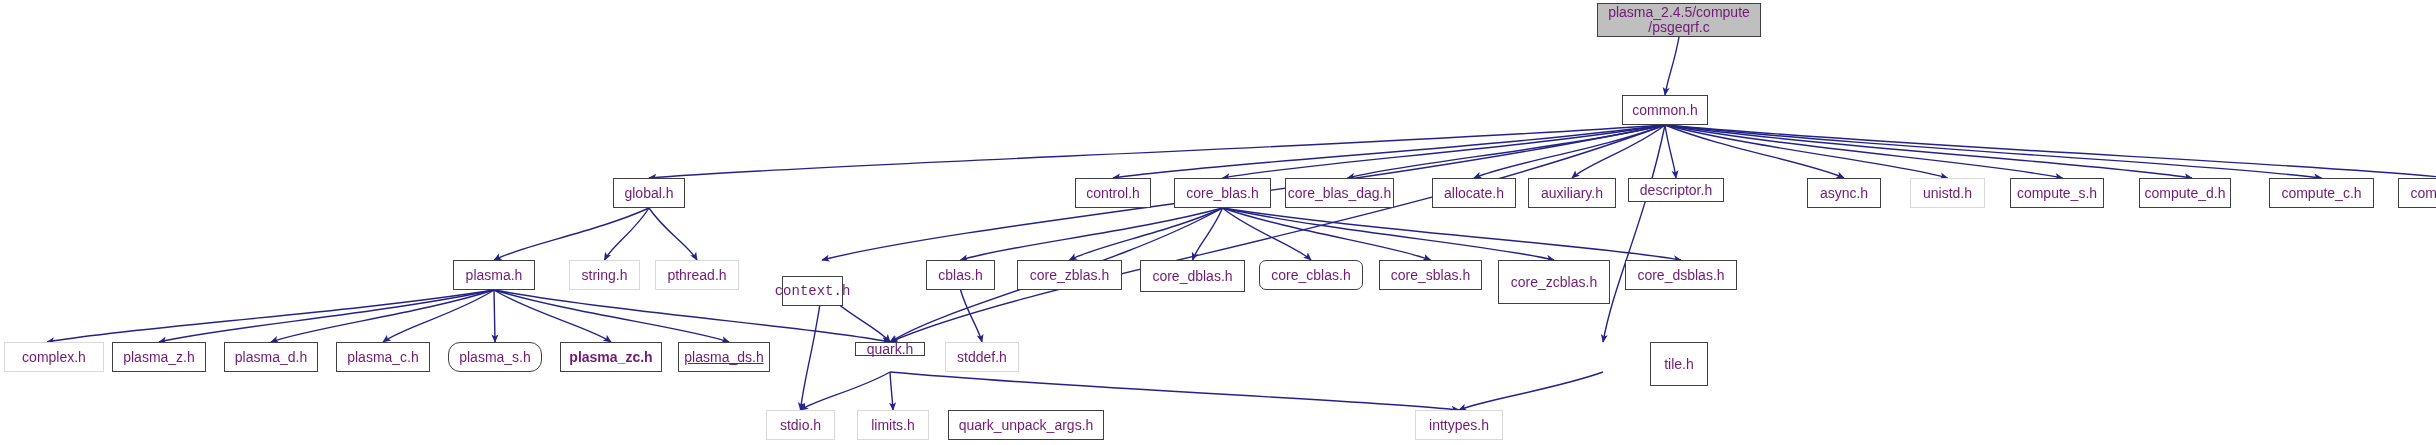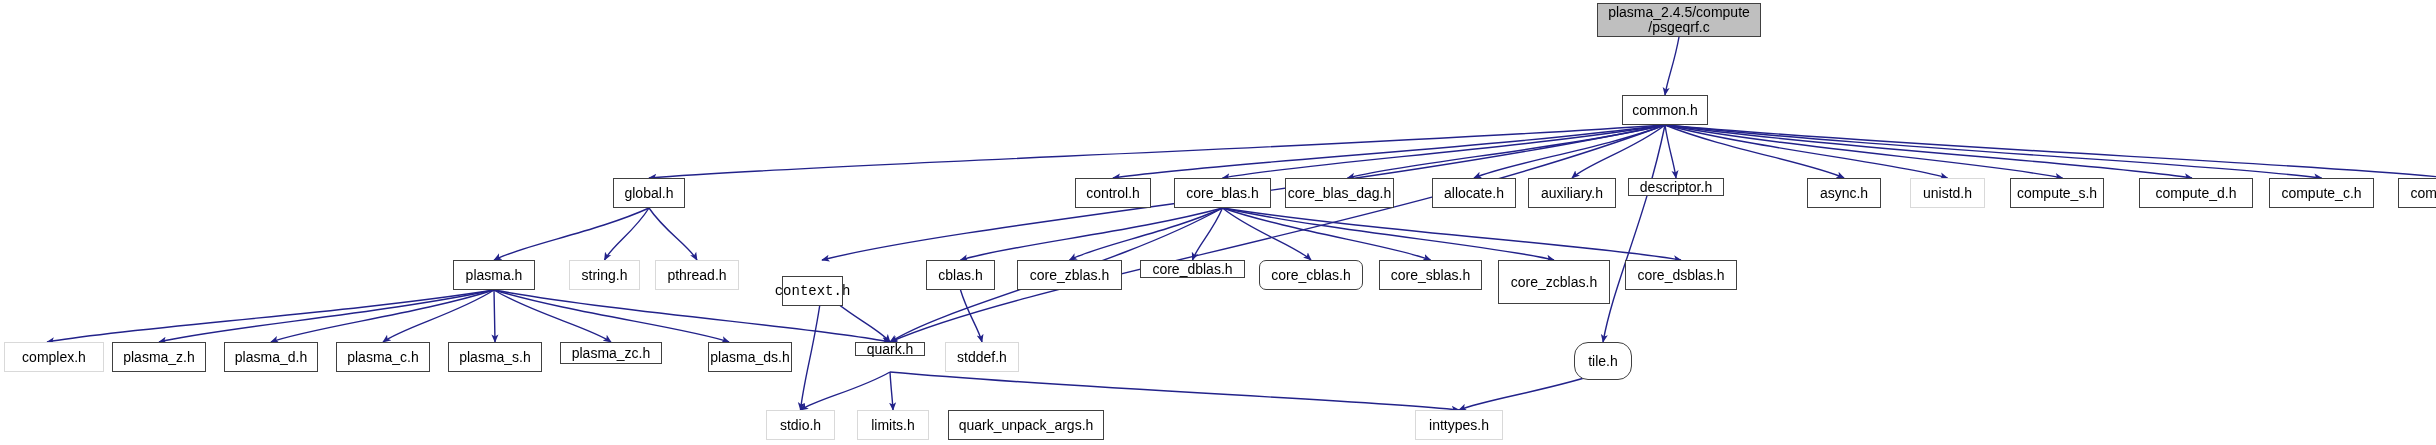--- a/index.html
+++ b/index.html
@@ -27,21 +27,21 @@
   }
   .graph-node {
     position: absolute;
     box-sizing: border-box;
     display: flex;
     align-items: center;
     justify-content: center;
     text-align: center;
     background: #ffffff;
     border: 1px solid #404040;
-    color: #000000;
+    color: #701a75;
     font-size: 14px;
     line-height: 15px;
     letter-spacing: 0px;
     white-space: pre-line;
     padding: 0 4px;
   }
   .graph-node.root {
     background: #bfbfbf;
     border: 1px solid #404040;
   }
@@ -106,46 +106,46 @@
   <div id="node-layer">
       <div class="graph-node root" style="left: 1597px; top: 3px; width: 164px; height: 34px;">plasma_2.4.5/compute
 /psgeqrf.c</div>
       <div class="graph-node" style="left: 1622px; top: 95px; width: 86px; height: 30px;">common.h</div>
       <div class="graph-node" style="left: 613px; top: 178px; width: 72px; height: 30px;">global.h</div>
       <div class="graph-node" style="left: 1075px; top: 178px; width: 76px; height: 30px;">control.h</div>
       <div class="graph-node" style="left: 1174px; top: 178px; width: 97px; height: 30px;">core_blas.h</div>
       <div class="graph-node" style="left: 1285px; top: 178px; width: 109px; height: 30px;">core_blas_dag.h</div>
       <div class="graph-node" style="left: 1432px; top: 178px; width: 84px; height: 30px;">allocate.h</div>
       <div class="graph-node" style="left: 1528px; top: 178px; width: 88px; height: 30px;">auxiliary.h</div>
-      <div class="graph-node" style="left: 1628px; top: 178px; width: 96px; height: 18px;">descriptor.h</div>
+      <div class="graph-node" style="left: 1628px; top: 178px; width: 96px; height: 24px;">descriptor.h</div>
       <div class="graph-node" style="left: 1807px; top: 178px; width: 74px; height: 30px;">async.h</div>
       <div class="graph-node system" style="left: 1910px; top: 178px; width: 75px; height: 30px;">unistd.h</div>
       <div class="graph-node" style="left: 2010px; top: 178px; width: 94px; height: 30px;">compute_s.h</div>
-      <div class="graph-node" style="left: 2139px; top: 178px; width: 114px; height: 30px;">compute_d.h</div>
+      <div class="graph-node" style="left: 2139px; top: 178px; width: 92px; height: 30px;">compute_d.h</div>
       <div class="graph-node" style="left: 2269px; top: 178px; width: 105px; height: 30px;">compute_c.h</div>
       <div class="graph-node" style="left: 2398px; top: 178px; width: 105px; height: 30px;">compute_z.h</div>
       <div class="graph-node" style="left: 453px; top: 260px; width: 82px; height: 30px;">plasma.h</div>
       <div class="graph-node system" style="left: 569px; top: 260px; width: 71px; height: 30px;">string.h</div>
       <div class="graph-node system" style="left: 655px; top: 260px; width: 84px; height: 30px;">pthread.h</div>
       <div class="graph-node" style="left: 782px; top: 276px; width: 61px; height: 30px; font-family: Liberation Mono, monospace;">context.h</div>
       <div class="graph-node" style="left: 926px; top: 260px; width: 69px; height: 30px;">cblas.h</div>
       <div class="graph-node" style="left: 1017px; top: 260px; width: 105px; height: 30px;">core_zblas.h</div>
-      <div class="graph-node" style="left: 1140px; top: 260px; width: 105px; height: 18px;">core_dblas.h</div>
+      <div class="graph-node" style="left: 1140px; top: 260px; width: 105px; height: 32px;">core_dblas.h</div>
       <div class="graph-node" style="left: 1259px; top: 260px; width: 104px; height: 30px; border-radius: 7px;">core_cblas.h</div>
       <div class="graph-node" style="left: 1379px; top: 260px; width: 103px; height: 30px;">core_sblas.h</div>
       <div class="graph-node" style="left: 1498px; top: 260px; width: 112px; height: 44px;">core_zcblas.h</div>
       <div class="graph-node" style="left: 1625px; top: 260px; width: 112px; height: 30px;">core_dsblas.h</div>
       <div class="graph-node system" style="left: 4px; top: 342px; width: 100px; height: 30px;">complex.h</div>
       <div class="graph-node" style="left: 112px; top: 342px; width: 94px; height: 30px;">plasma_z.h</div>
       <div class="graph-node" style="left: 224px; top: 342px; width: 94px; height: 30px;">plasma_d.h</div>
       <div class="graph-node" style="left: 336px; top: 342px; width: 94px; height: 30px;">plasma_c.h</div>
-      <div class="graph-node" style="left: 448px; top: 342px; width: 94px; height: 30px;">plasma_s.h</div>
-      <div class="graph-node" style="left: 560px; top: 342px; width: 102px; height: 22px;">plasma_zc.h</div>
-      <div class="graph-node" style="left: 708px; top: 342px; width: 84px; height: 30px;">plasma_ds.h</div>
+      <div class="graph-node" style="left: 448px; top: 342px; width: 94px; height: 30px; border-radius: 12px;">plasma_s.h</div>
+      <div class="graph-node" style="left: 560px; top: 342px; width: 102px; height: 30px; font-weight: bold;">plasma_zc.h</div>
+      <div class="graph-node" style="left: 678px; top: 342px; width: 92px; height: 30px; text-decoration: underline;">plasma_ds.h</div>
       <div class="graph-node" style="left: 855px; top: 342px; width: 70px; height: 14px; text-align: right;">quark.h</div>
       <div class="graph-node system" style="left: 945px; top: 342px; width: 74px; height: 30px;">stddef.h</div>
-      <div class="graph-node" style="left: 1574px; top: 342px; width: 58px; height: 38px; border-radius: 14px;">tile.h</div>
+      <div class="graph-node" style="left: 1650px; top: 342px; width: 58px; height: 44px;">tile.h</div>
       <div class="graph-node system" style="left: 766px; top: 410px; width: 69px; height: 30px;">stdio.h</div>
       <div class="graph-node system" style="left: 857px; top: 410px; width: 72px; height: 30px;">limits.h</div>
       <div class="graph-node" style="left: 948px; top: 410px; width: 156px; height: 30px;">quark_unpack_args.h</div>
       <div class="graph-node system" style="left: 1415px; top: 410px; width: 88px; height: 30px;">inttypes.h</div>
     </div>
 </div>
 
 </body></html>

